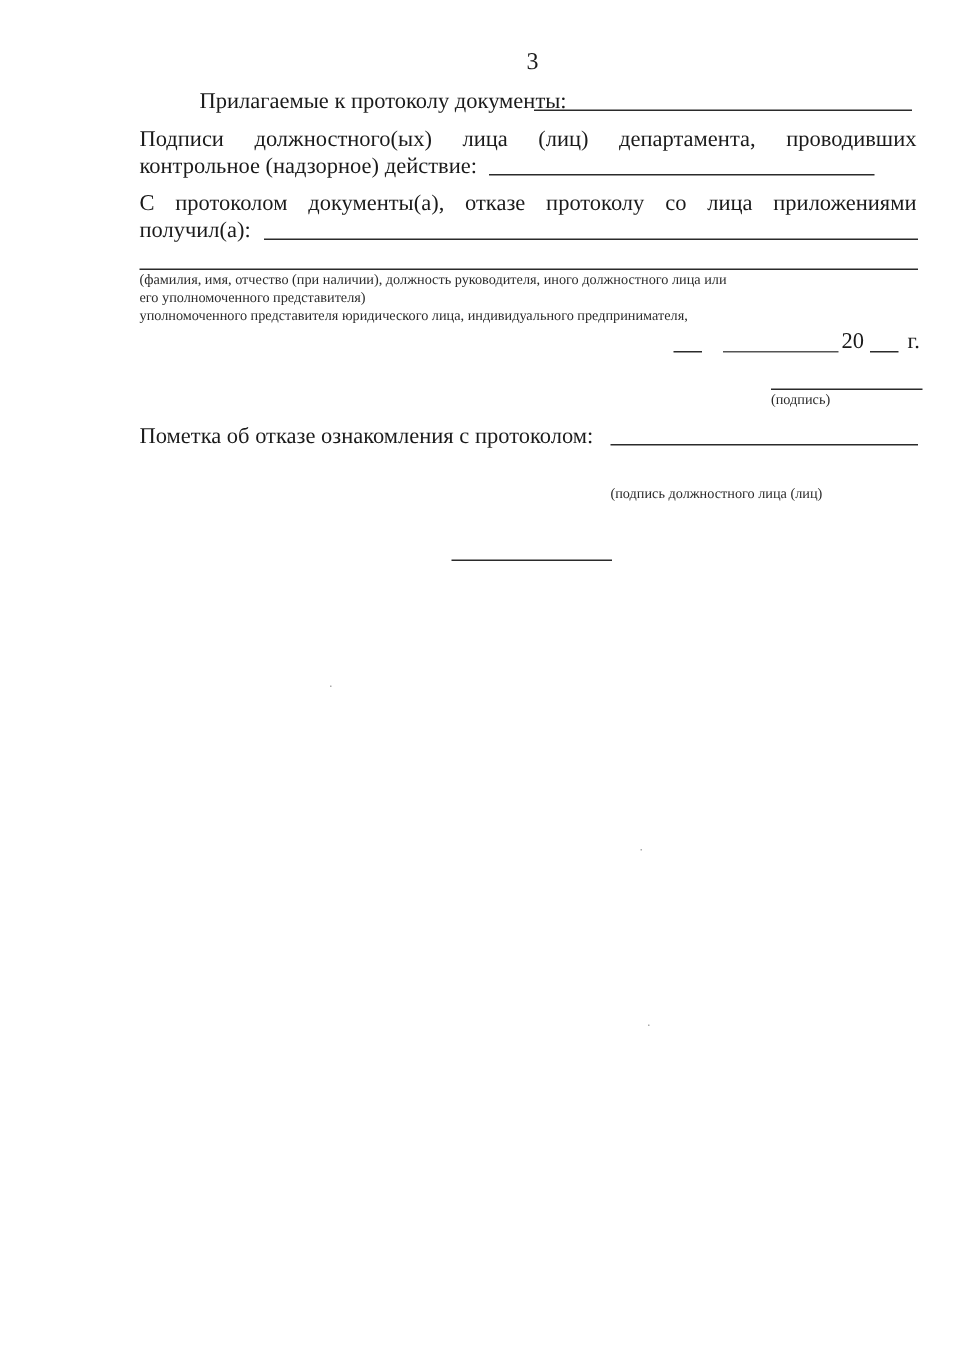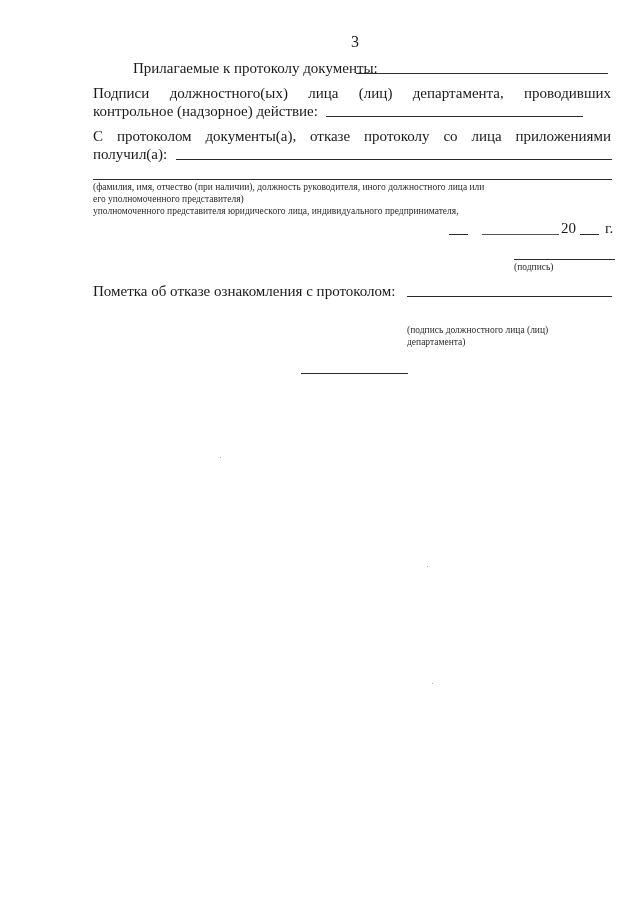--- a/index.html
+++ b/index.html
@@ -104,21 +104,20 @@
   <div class="uline" style="left:580px; top:234px; width:19px;"></div>
   <div class="abs body-text" style="left:605px; top:219px;">г.</div>
 
   <div class="uline" style="left:514px; top:259px; width:101px;"></div>
   <div class="abs small-note" style="left:514px; top:261px; width:101px;">(подпись)</div>
 
   <div class="abs body-text" style="left:93px; top:282px;">Пометка об отказе ознакомления с протоколом:</div>
   <div class="uline" style="left:407px; top:296px; width:205px;"></div>
   <div class="abs small-note" style="left:407px; top:312px; width:205px;margin-top:12px;">
     <div>(подпись должностного лица (лиц)</div>
-    <div>департамента)</div>
   </div>
 
   <div class="uline" style="left:301px; top:373px; width:107px;"></div>
 
   <div class="dot" style="left:220px; top:457px;"></div>
   <div class="dot" style="left:427px; top:566px;"></div>
   <div class="dot" style="left:432px; top:683px;"></div>
 </div>
 
 </body></html>

